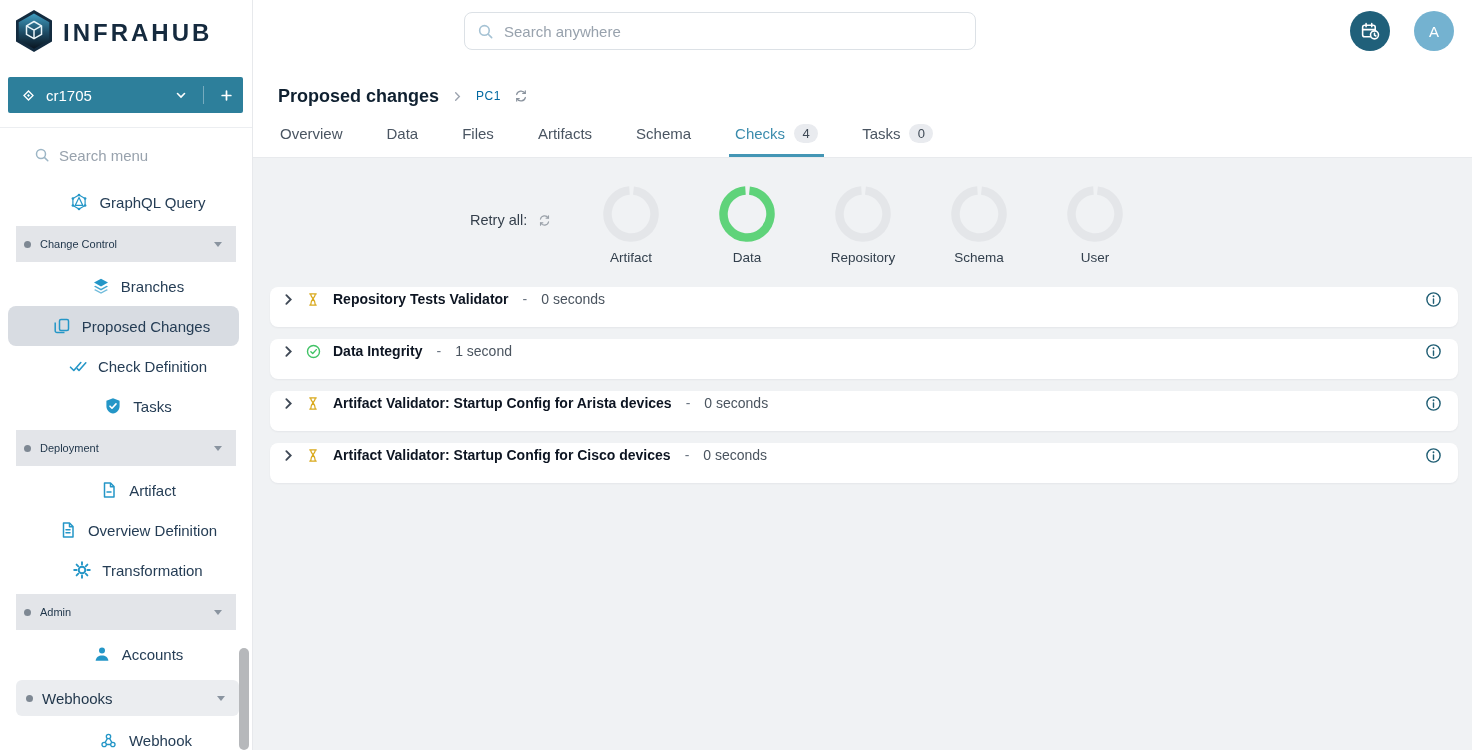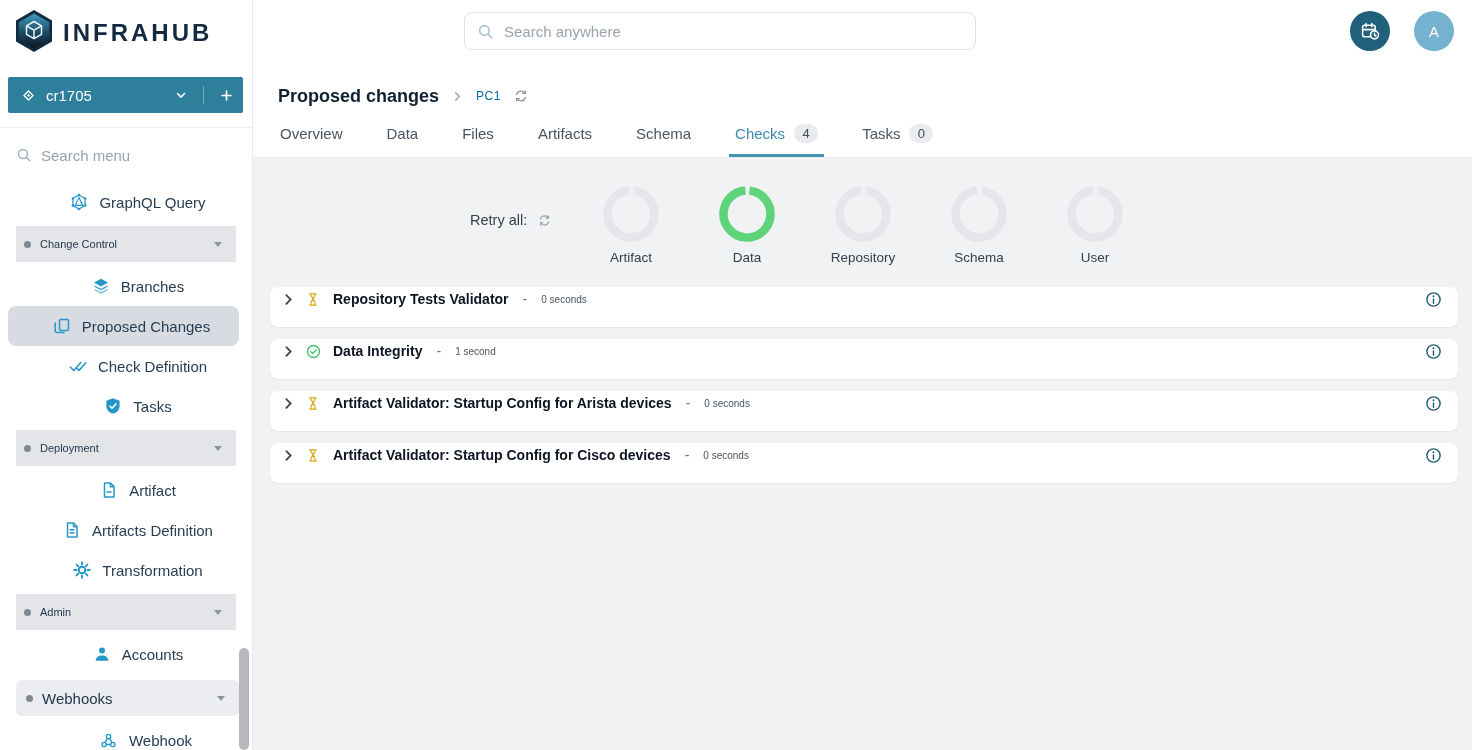--- a/index.html
+++ b/index.html
@@ -20,21 +20,21 @@
   .wordmark { font-size:24px; font-weight:bold; letter-spacing:3px; color:#152a3e; }
   .branch-btn {
     position:absolute; left:8px; top:77px; width:235px; height:36px;
     background:#2d7f9b; border:none; border-radius:2px; cursor:pointer;
     display:flex; align-items:center; padding:0 10px 0 13px; gap:10px; color:#fff;
   }
   .branch-label { font-size:15px; color:#fff; flex:0 0 auto; }
   .branch-btn .spacer { flex:1; }
   .branch-divider { width:1px; height:18px; background:rgba(255,255,255,.35); margin:0 6px; }
   .sidebar-hr { position:absolute; left:0; right:0; top:127px; border-top:1px solid #eceef1; }
-  .menu-search { position:absolute; left:0; right:0; top:138px; height:34px; display:flex; align-items:center; gap:9px; padding:0 16px; }
+  .menu-search { position:absolute; left:18px; right:0; top:138px; height:34px; display:flex; align-items:center; gap:9px; padding:0 16px; }
   .menu-search svg { color:#9db6c6; }
   .menu-search input {
     border:none; outline:none; font-size:15px; width:170px; color:#33414f;
     font-family:"Liberation Sans", sans-serif; background:transparent;
   }
   .menu-search input::placeholder { color:#98a2ad; }
 
   .menu { position:absolute; left:0; right:0; top:182px; display:flex; flex-direction:column; }
   .menu-item {
     height:40px; display:flex; align-items:center; gap:11px;
@@ -117,21 +117,21 @@
   .validators { position:absolute; left:17px; right:14px; top:129px; display:flex; flex-direction:column; gap:12px; }
   .validator-card {
     height:40px; background:#fff; border-radius:8px;
     box-shadow:0 1px 2px rgba(16,24,40,.05);
     display:flex; align-items:center; gap:10px; padding:0 16px 16px 12px;
   }
   .row-chevron { display:flex; cursor:pointer; color:#3f4956; }
   .status-icon { display:flex; width:16px; justify-content:center; }
   .v-title { font-size:14px; font-weight:bold; color:#0d1522; margin-left:2px; }
   .v-sep { font-size:14px; color:#6c7683; margin:0 4px; }
-  .v-duration { font-size:10px; color:#4a545f; }
+  .v-duration { font-size:14px; color:#4a545f; }
   .info-btn { margin-left:auto; display:flex; cursor:pointer; background:none; border:none; padding:0; }
 </style>
 </head>
 <body>
 
 <aside class="sidebar">
 
   <div class="logo-row">
     <span>
       <svg width="40" height="44" viewBox="0 0 40 44">
@@ -274,21 +274,21 @@
     </div>
 
     <div class="menu-item">
       <span class="mi-icon">
         <svg width="18" height="18" viewBox="0 0 18 18" fill="none" stroke="#2496c7" stroke-width="1.5" stroke-linejoin="round">
           <path d="M4.5 2h6l3.5 3.5V16h-9.5z"></path>
           <path d="M10.5 2v3.7h3.5"></path>
           <path d="M7 8.8h4M7 11.8h4" stroke-linecap="round"></path>
         </svg>
       </span>
-      <span>Artifacts Definition</span>
+      <span>Overview Definition</span>
     </div>
 
     <div class="menu-item">
       <span class="mi-icon">
         <svg width="18" height="18" viewBox="0 0 18 18" fill="none" stroke="#2496c7" stroke-width="1.9" stroke-linecap="round">
           <circle cx="9" cy="9" r="3.3"></circle>
           <path d="M9 1.2v2.4M9 14.4v2.4M1.2 9h2.4M14.4 9h2.4M3.6 3.6l1.7 1.7M12.7 12.7l1.7 1.7M14.4 3.6l-1.7 1.7M5.3 12.7l-1.7 1.7"></path>
         </svg>
       </span>
       <span>Transformation</span>

